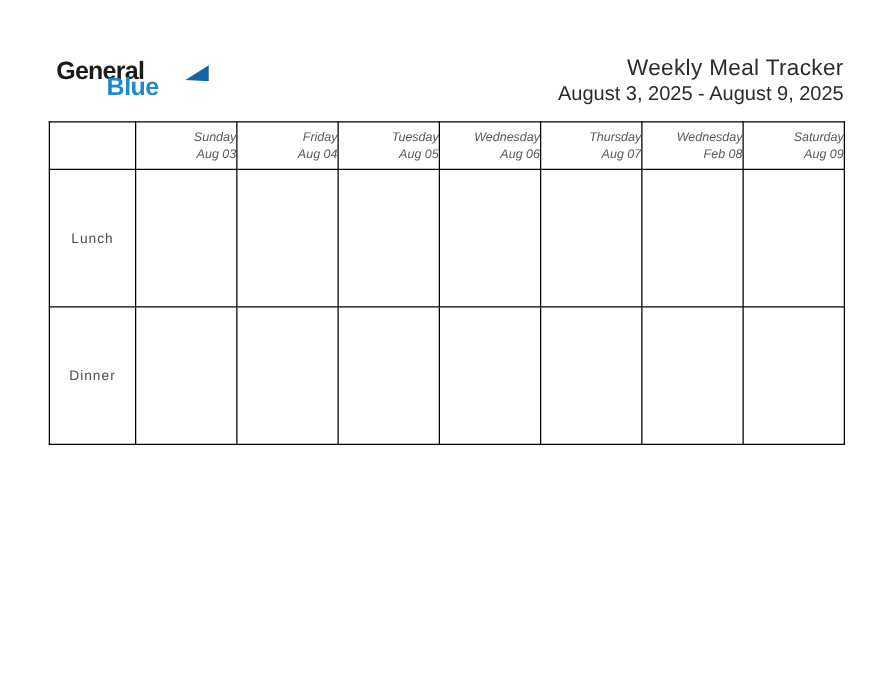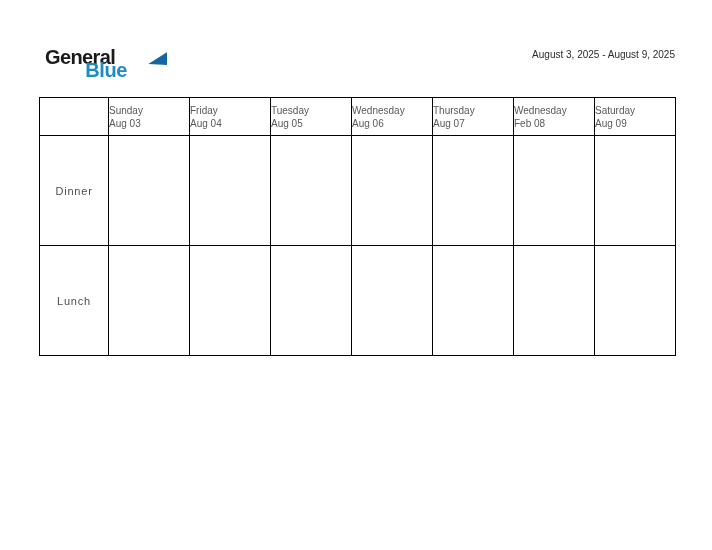--- a/index.html
+++ b/index.html
@@ -41,41 +41,41 @@
   
   .title-block{
     position:absolute;top:44px;right:37px;
     text-align:right;color:var(--title-text,#2b2b2b);
   }
   .page-title{
     margin:0;font-weight:normal;
     font-size:18px;line-height:21px;letter-spacing:0.3px;
   }
   .date-range{
-    margin-top:2px;font-size:10px;line-height:17px;
+    margin-top:2px;font-size:16px;line-height:17px;
   }
 
   
   table.tracker{
     position:absolute;left:39px;top:97px;
     width:636px;table-layout:fixed;
     border-collapse:collapse;
     border:1.5px solid var(--grid-border,#000);
   }
   table.tracker th,table.tracker td{
     border:1px solid var(--grid-border,#000);
     padding:0;background:#fff;
   }
   col.corner-col{width:69px;}
   col.day-col{width:81px;}
   thead th{
     height:38px;font-weight:normal;
     color:var(--day-text,#595959);
     font-size:10px;line-height:13px;
-    text-align:left;vertical-align:middle;
+    text-align:right;vertical-align:middle;font-style:italic;
   }
   thead th .day-name,thead th .day-date{display:block;}
   tbody th.row-label{
     height:110px;font-weight:normal;
     color:var(--label-text,#4d4d4d);
     font-size:11px;letter-spacing:0.8px;
     text-align:center;vertical-align:middle;
   }
   tbody td.meal-cell{height:110px;}
 </style>
@@ -84,20 +84,21 @@
 
 <div class="logo">
   <div class="logo-row">
     <span class="logo-general">General</span>
     <span class="logo-triangle"></span>
   </div>
   <div class="logo-blue">Blue</div>
 </div>
 
 <div class="title-block">
+  <h1 class="page-title">Weekly Meal Tracker</h1>
   <div class="date-range">August 3, 2025 - August 9, 2025</div>
 </div>
 
 <table class="tracker">
   <colgroup>
     <col class="corner-col">
     <col class="day-col">
       <col class="day-col">
       <col class="day-col">
       <col class="day-col">
@@ -133,31 +134,31 @@
         <span class="day-date">Feb 08</span>
       </th>
       <th>
         <span class="day-name">Saturday</span>
         <span class="day-date">Aug 09</span>
       </th>
     </tr>
   </thead>
   <tbody>
     <tr>
-      <th class="row-label">Dinner</th>
+      <th class="row-label">Lunch</th>
       <td class="meal-cell"></td>
       <td class="meal-cell"></td>
       <td class="meal-cell"></td>
       <td class="meal-cell"></td>
       <td class="meal-cell"></td>
       <td class="meal-cell"></td>
       <td class="meal-cell"></td>
     </tr>
     <tr>
-      <th class="row-label">Lunch</th>
+      <th class="row-label">Dinner</th>
       <td class="meal-cell"></td>
       <td class="meal-cell"></td>
       <td class="meal-cell"></td>
       <td class="meal-cell"></td>
       <td class="meal-cell"></td>
       <td class="meal-cell"></td>
       <td class="meal-cell"></td>
     </tr>
   </tbody>
 </table>

